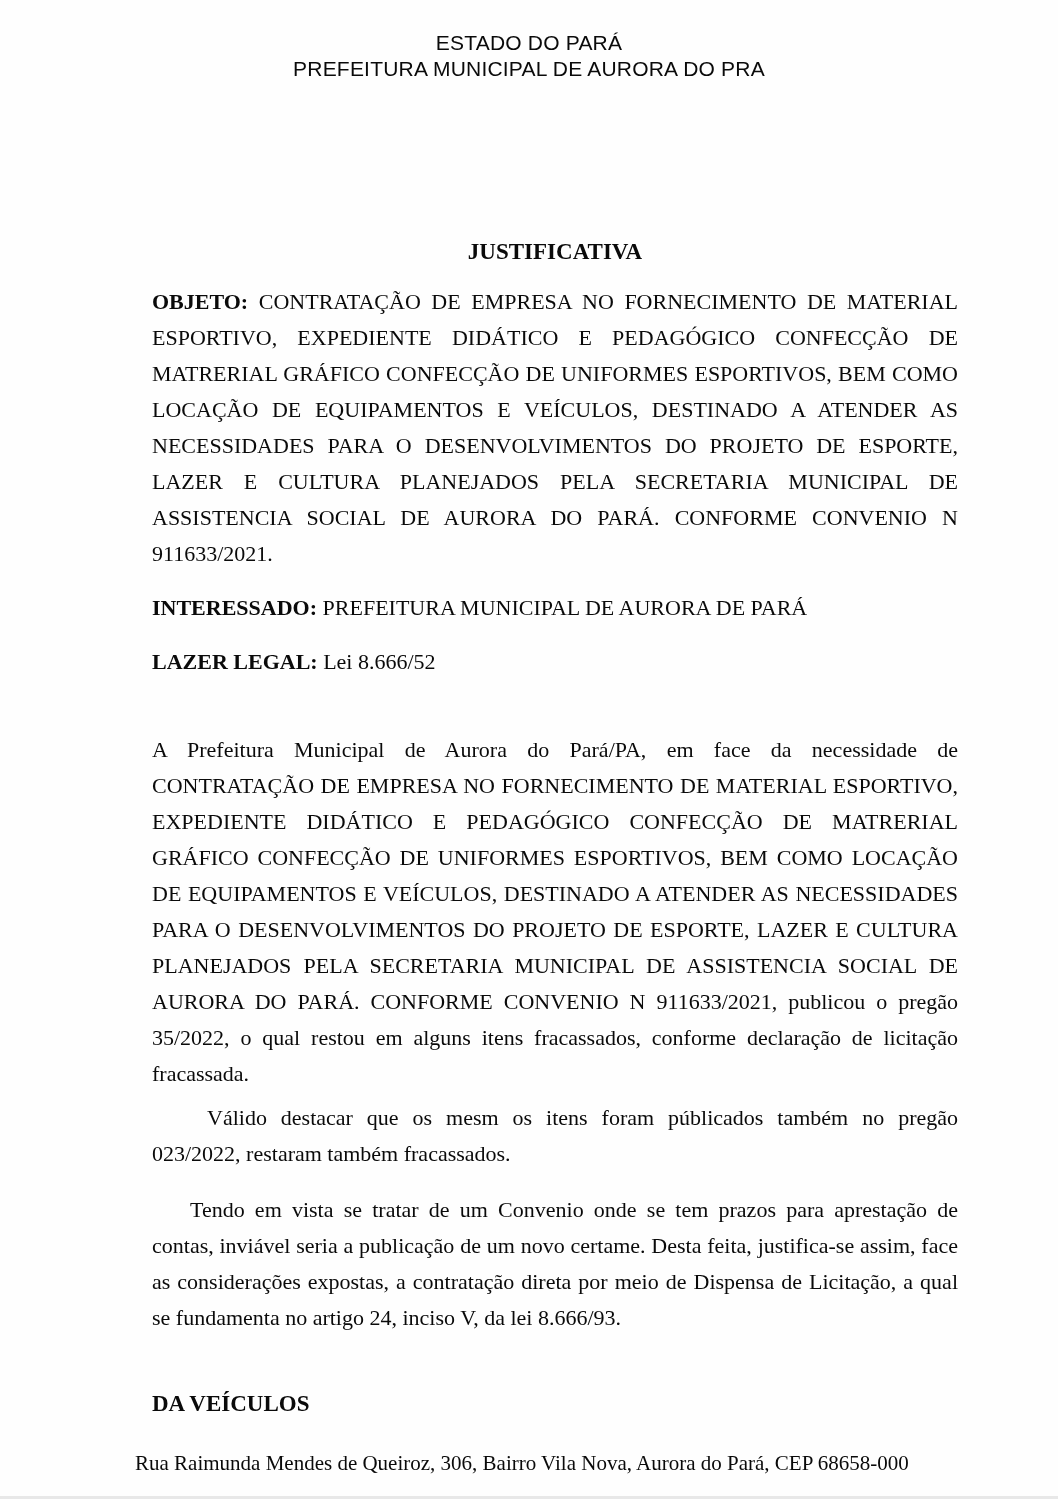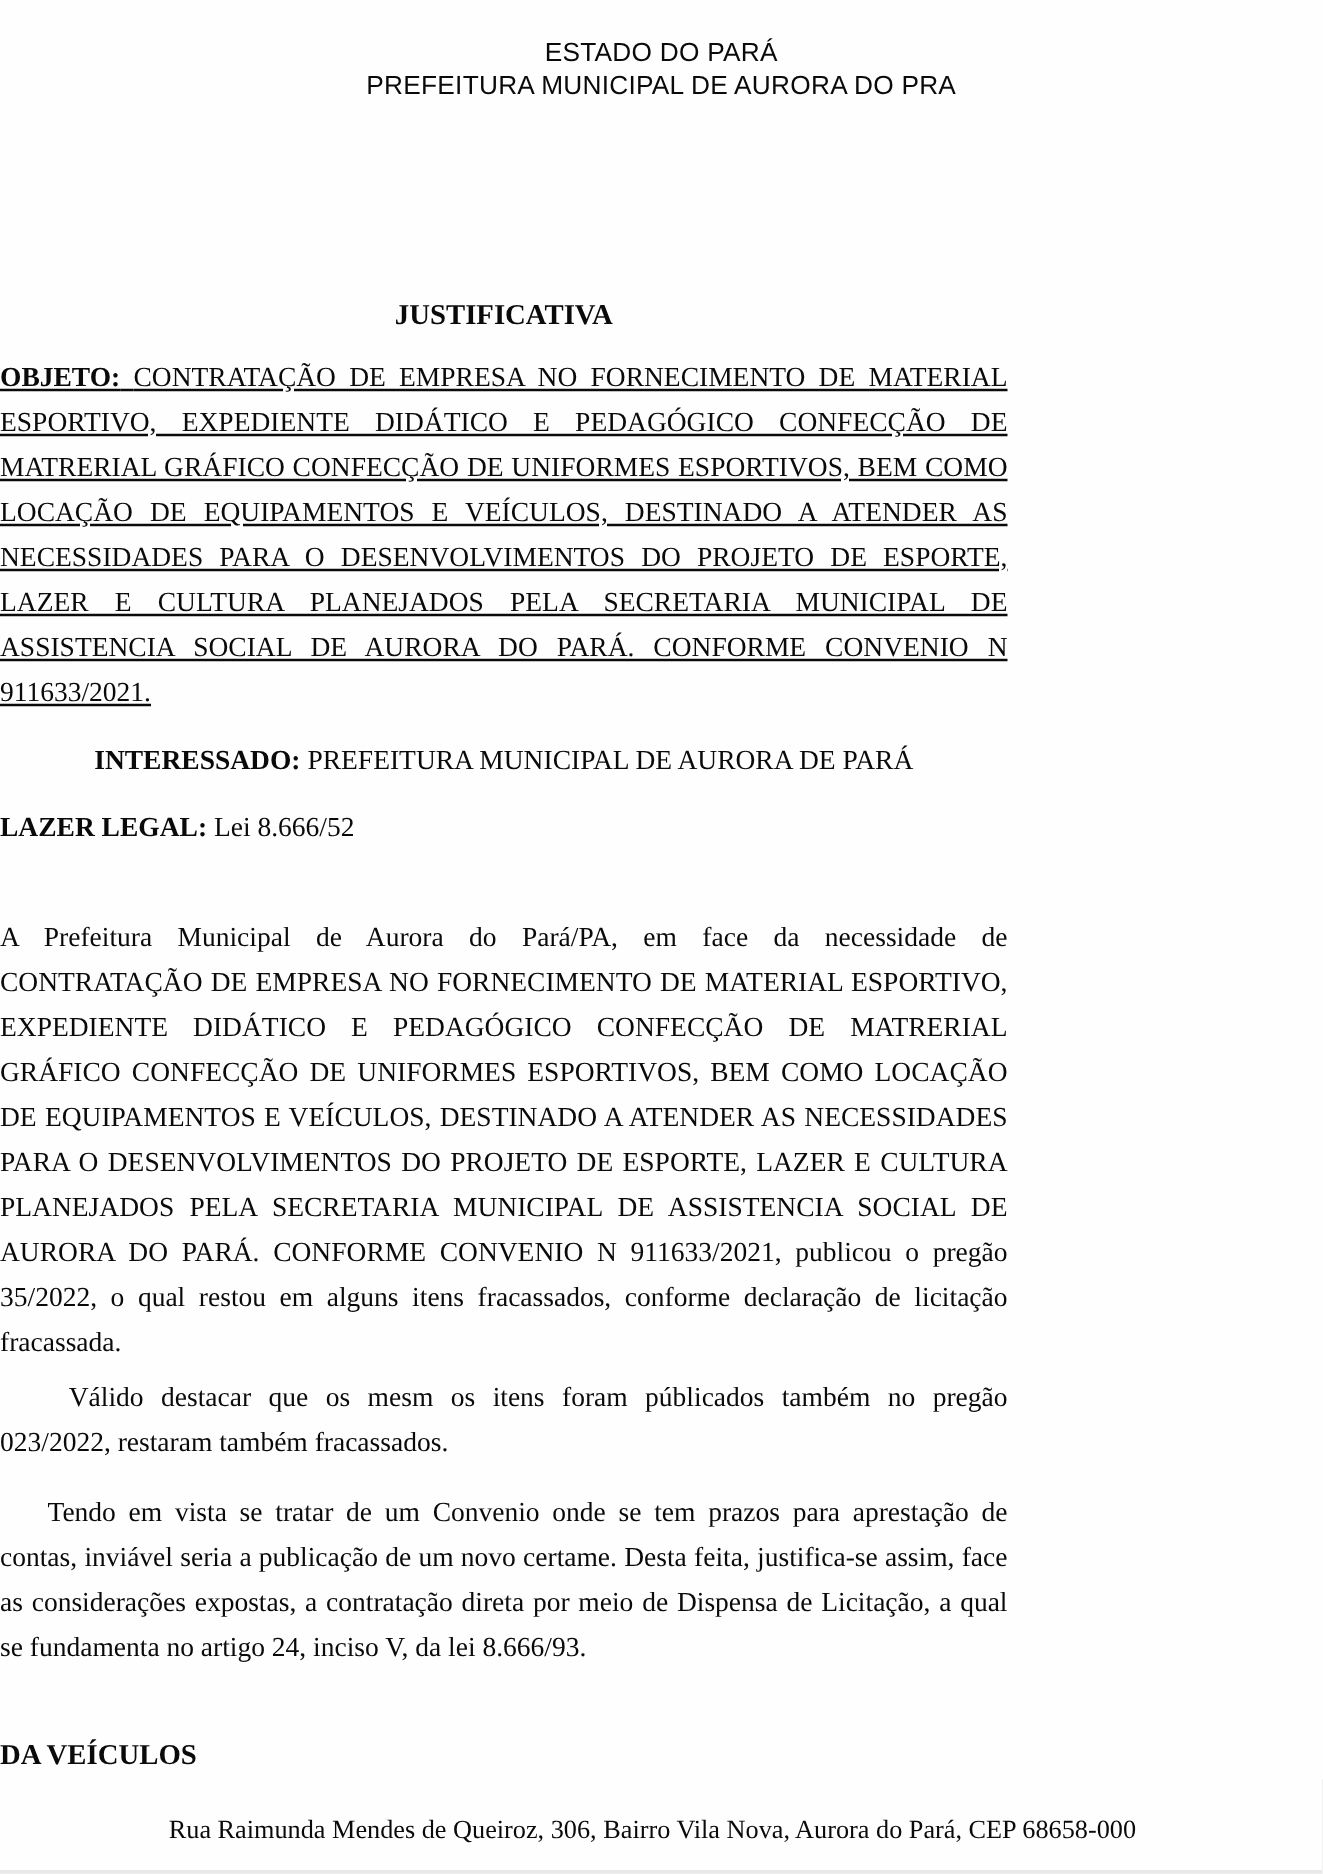--- a/index.html
+++ b/index.html
@@ -20,40 +20,41 @@
   }
   .doc-header {
     padding-top: 30px;
     text-align: center;
     font-family: "Liberation Sans", sans-serif;
     font-size: 21px;
     line-height: 26px;
     letter-spacing: 0.2px;
   }
   .content {
+    margin-left: 152px;
     width: 806px;
   }
   .doc-title {
     margin: 152px 0 0 0;
     text-align: center;
     font-size: 23px;
     font-weight: bold;
     line-height: 36px;
   }
   .para {
     margin: 0;
     font-size: 22px;
     line-height: 36px;
     text-align: justify;
   }
   .para .label {
     font-weight: bold;
   }
-  .objeto-para      { margin-top: 14px; text-decoration: underline; }
-  .interessado-para { margin-top: 18px; text-align: center; }
+  .objeto-para      { margin-top: 14px; }
+  .interessado-para { margin-top: 18px; text-align: left; }
   .baselegal-para   { margin-top: 18px; text-align: left; }
   .body-para-1      { margin-top: 52px; }
   .body-para-2      { margin-top: 8px;  text-indent: 55px; }
   .body-para-3      { margin-top: 20px; text-indent: 38px; }
   .section-heading {
     margin: 50px 0 0 0;
     font-size: 23px;
     font-weight: bold;
     line-height: 36px;
   }

